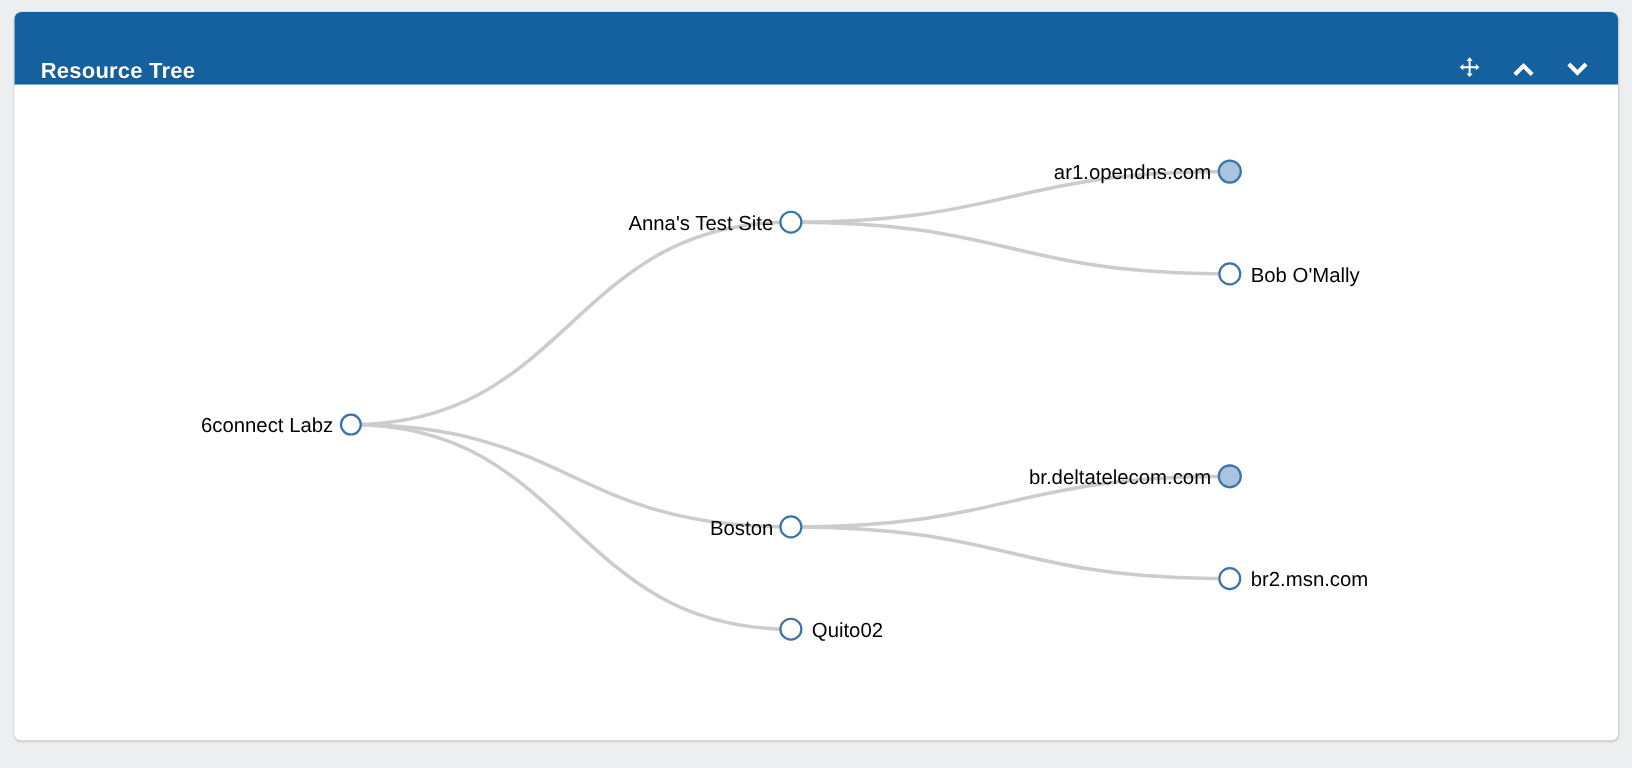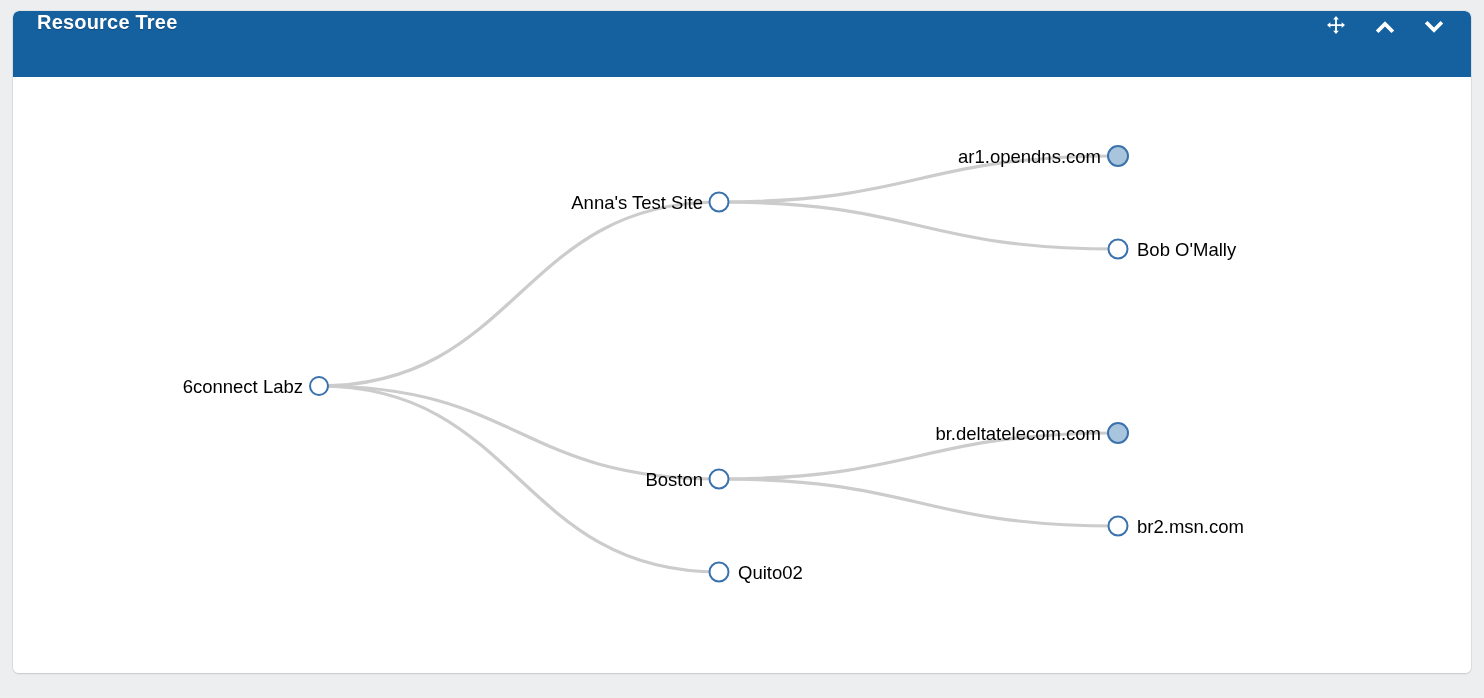--- a/index.html
+++ b/index.html
@@ -26,21 +26,21 @@
     background: #ffffff;
     border-radius: 6px;
     box-shadow: 0 1px 2px rgba(0,0,0,0.13), 0 0 0 1px rgba(0,0,0,0.04);
     overflow: hidden;
   }
   .panel-header {
     position: relative;
     height: 66px;
     background: #15619f;
     display: flex;
-    align-items: flex-start;
+    align-items: flex-end;
     justify-content: space-between;
     padding: 0 22px 0 24px;
     box-sizing: border-box;
     border-radius: 6px 6px 0 0;
   }
   .panel-title {
     color: #ffffff;
     font-size: 20px;
     font-weight: bold;
     letter-spacing: 0.2px;

